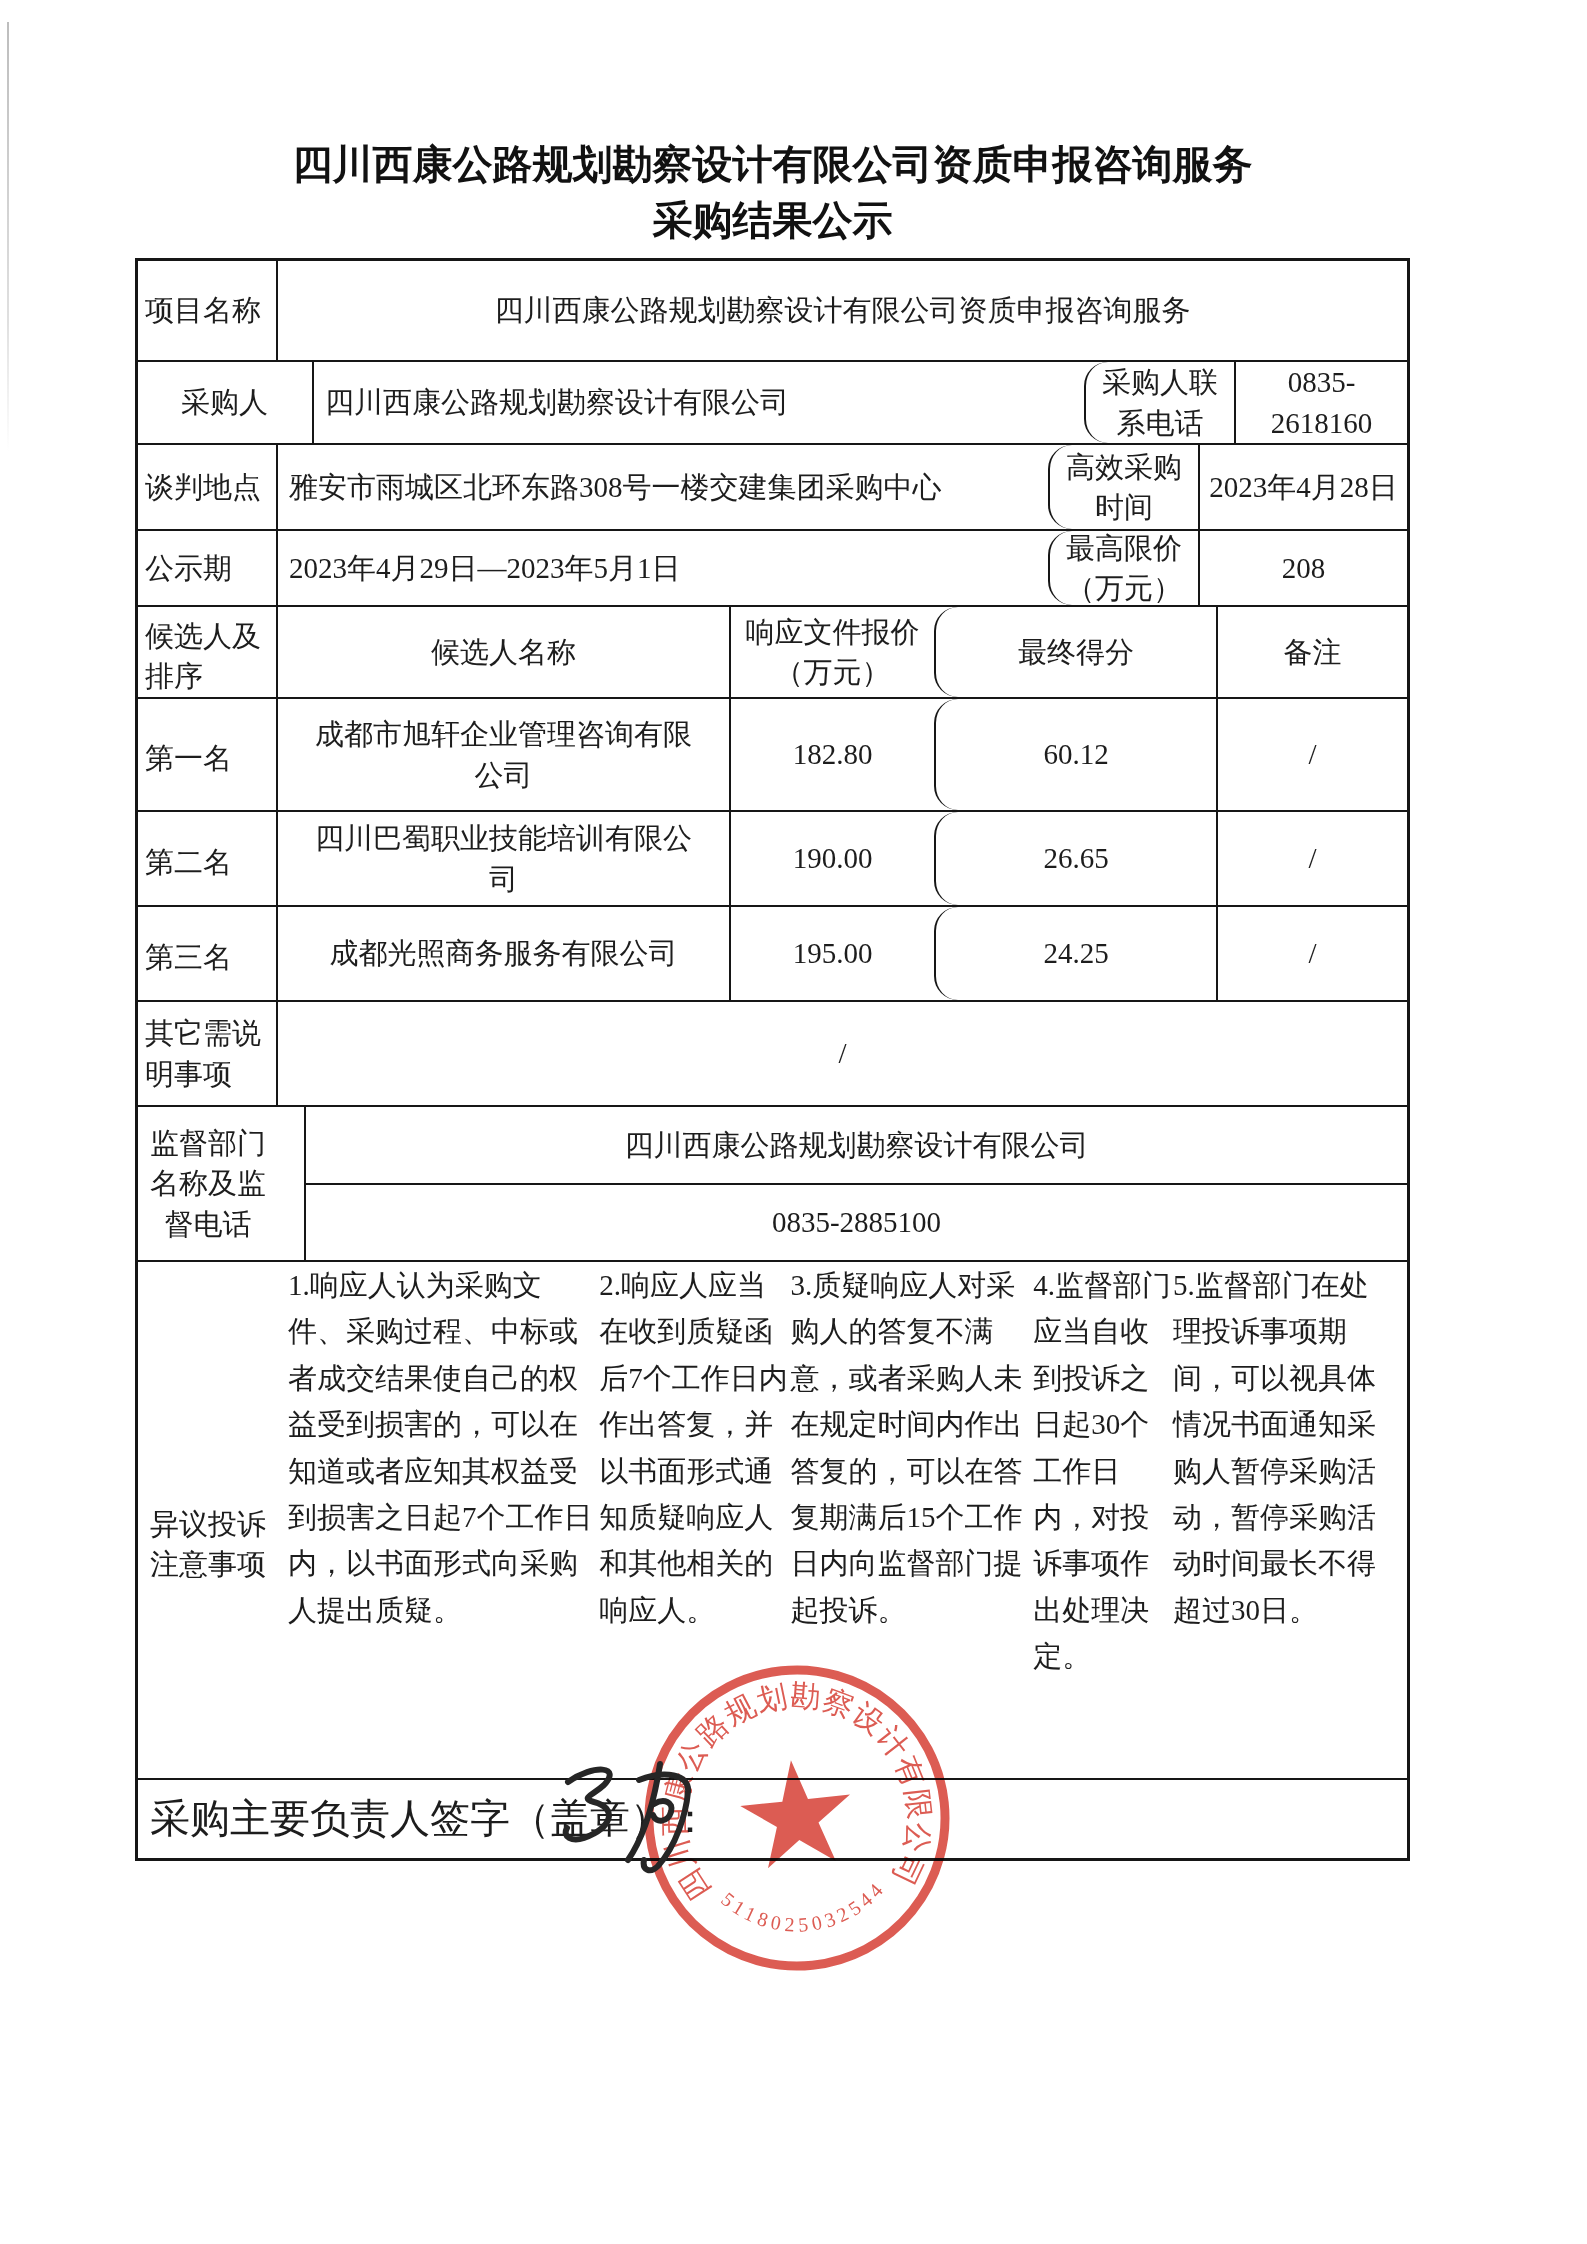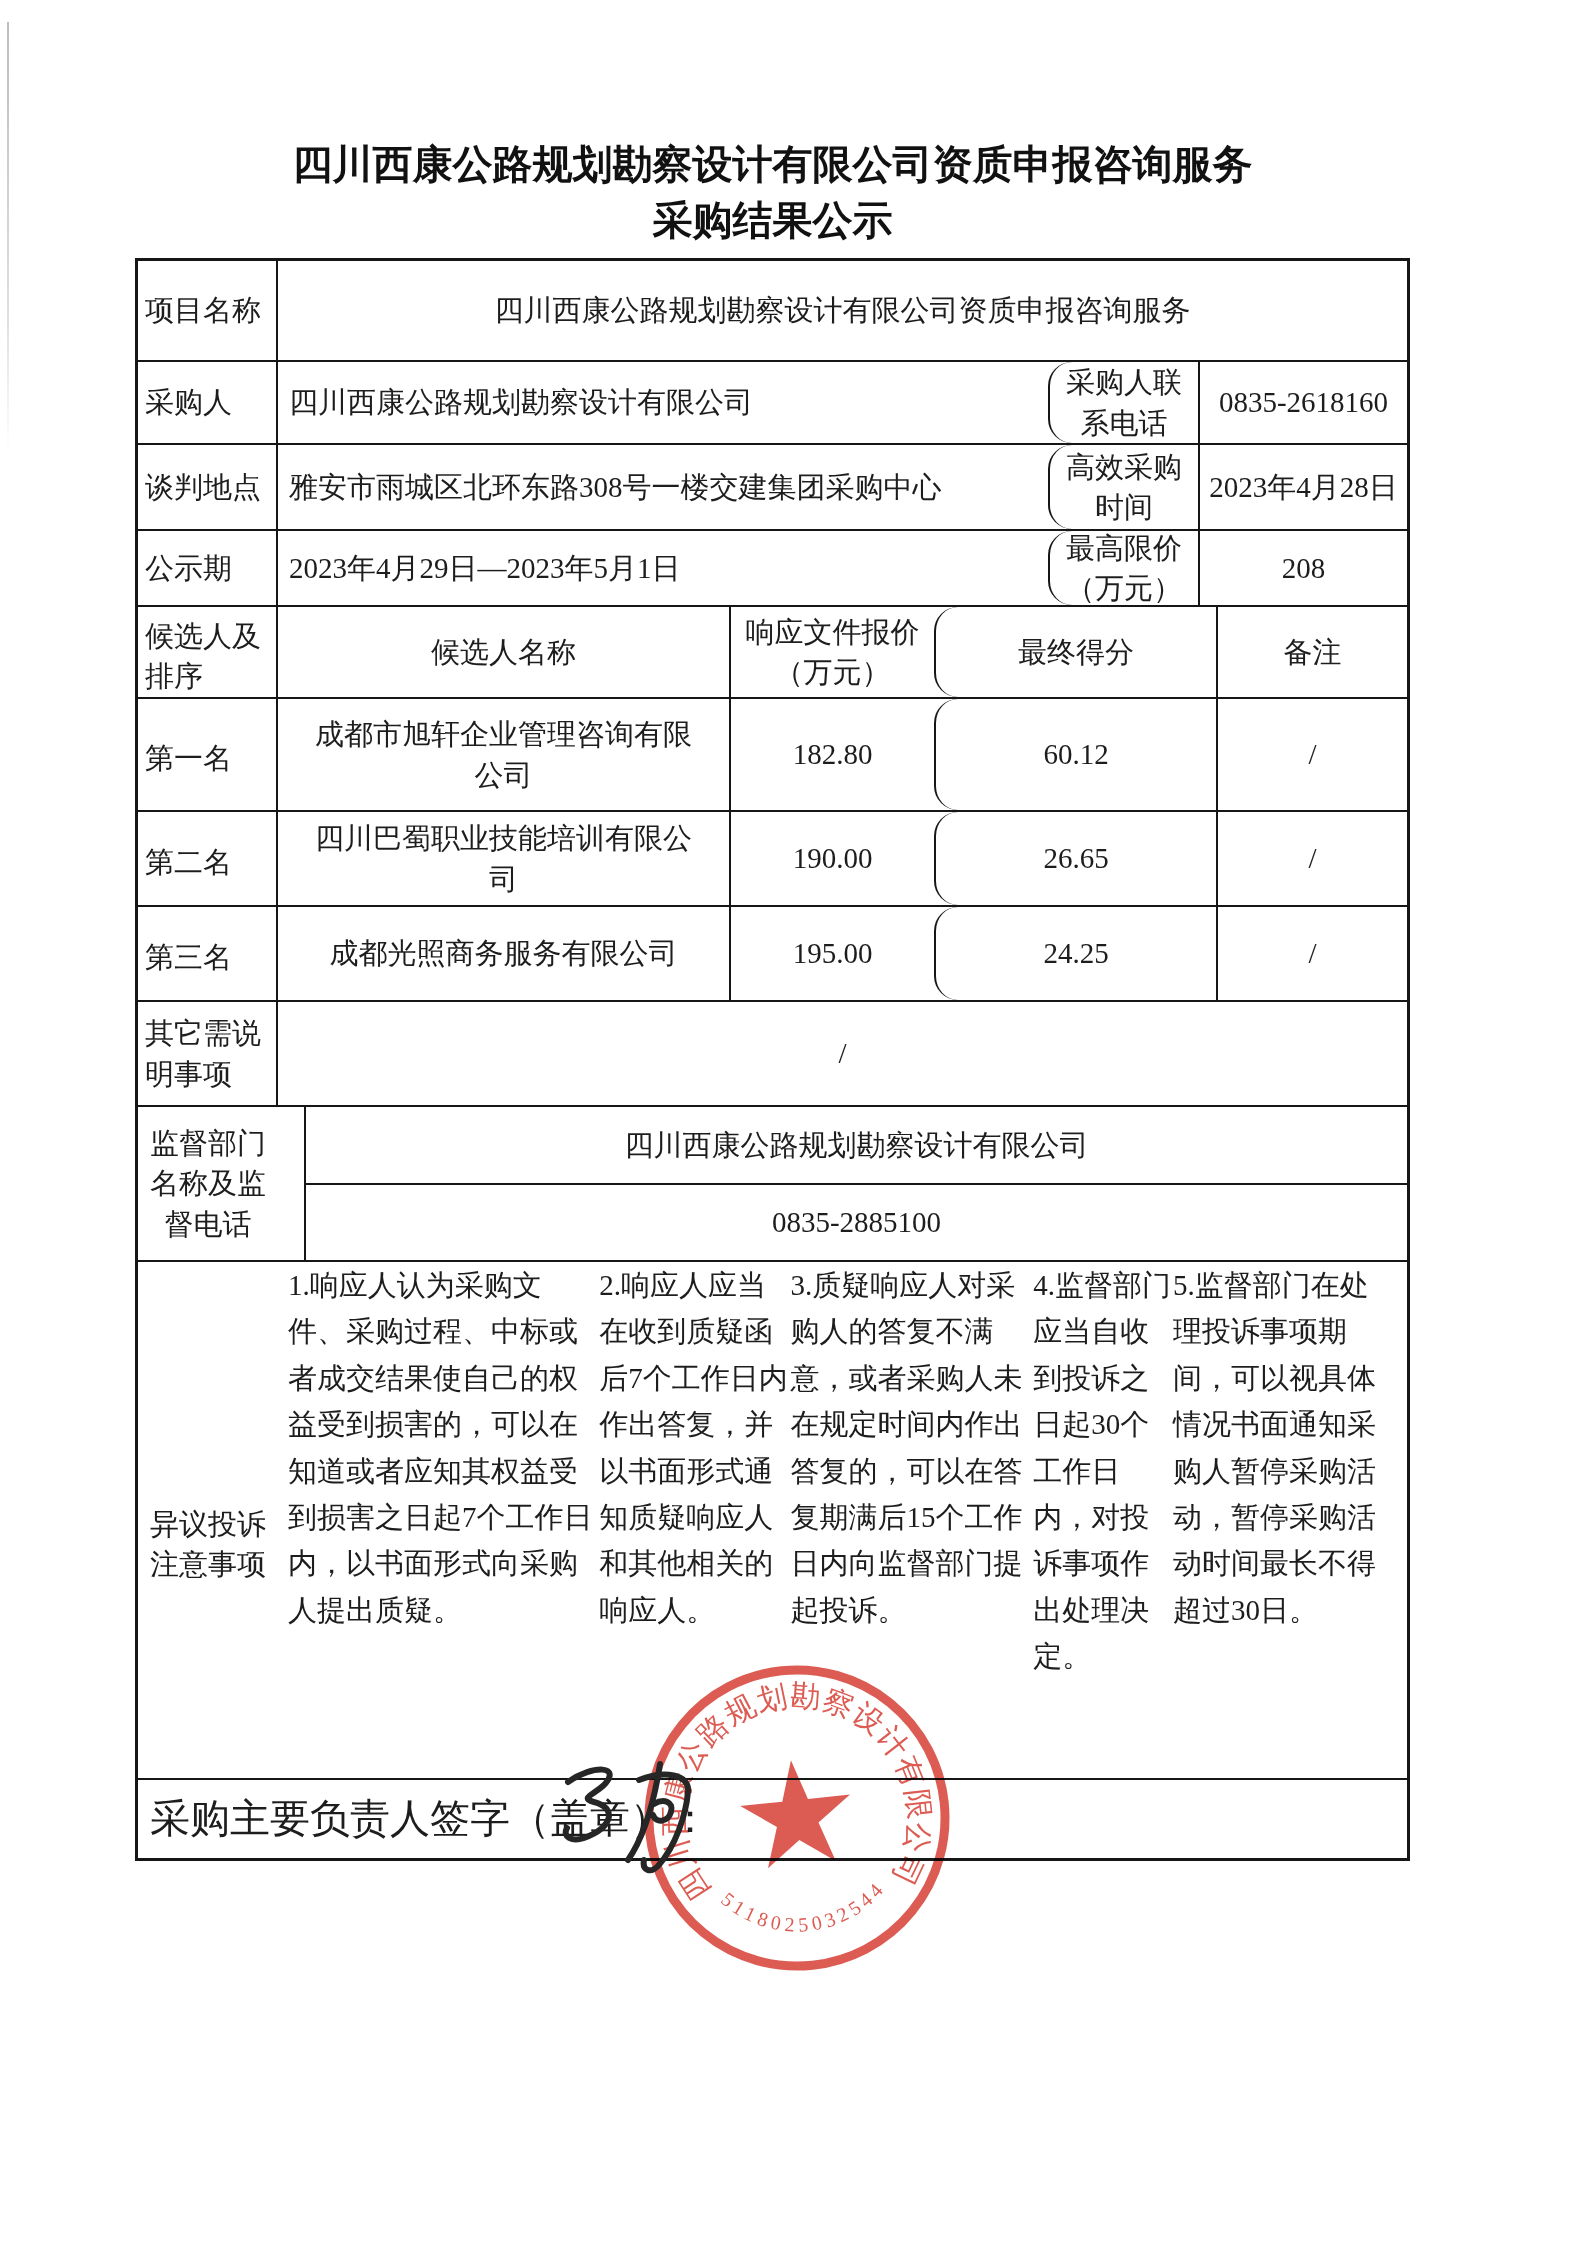--- a/index.html
+++ b/index.html
@@ -30,21 +30,21 @@
   .lab span{display:block;width:100%;}
   .val-left{flex:0 0 772px;padding:0 8px 0 11px;}
   .sublab{flex:0 0 150px;justify-content:center;text-align:center;padding:0 4px;border-radius:24px;}
   .subval{flex:1 1 auto;justify-content:center;text-align:center;padding:0 4px;}
   .c-rank{flex:0 0 138px;padding:8px 5px 0 7px;}
   .c-name{flex:0 0 453px;justify-content:center;text-align:center;padding:0 30px;}
   .c-price{flex:0 0 205px;justify-content:center;text-align:center;}
   .c-score{flex:0 0 282px;justify-content:center;text-align:center;border-radius:24px;}
   .c-remark{flex:1 1 auto;justify-content:center;text-align:center;}
   .r-project{height:99px;}
-  .r-buyer{height:83px;}
+  .r-buyer{height:83px;padding-left:36px;}
   .r-location{height:86px;}
   .r-publicity{height:76px;}
   .r-chead{height:92px;}
   .r-cand1{height:113px;}
   .r-cand2{height:95px;}
   .r-cand3{height:95px;}
   .r-other{height:105px;}
   .r-supervisor{height:155px;gap:28px;}
   .r-objection{height:518px;}
   .r-sign{height:80px;}

